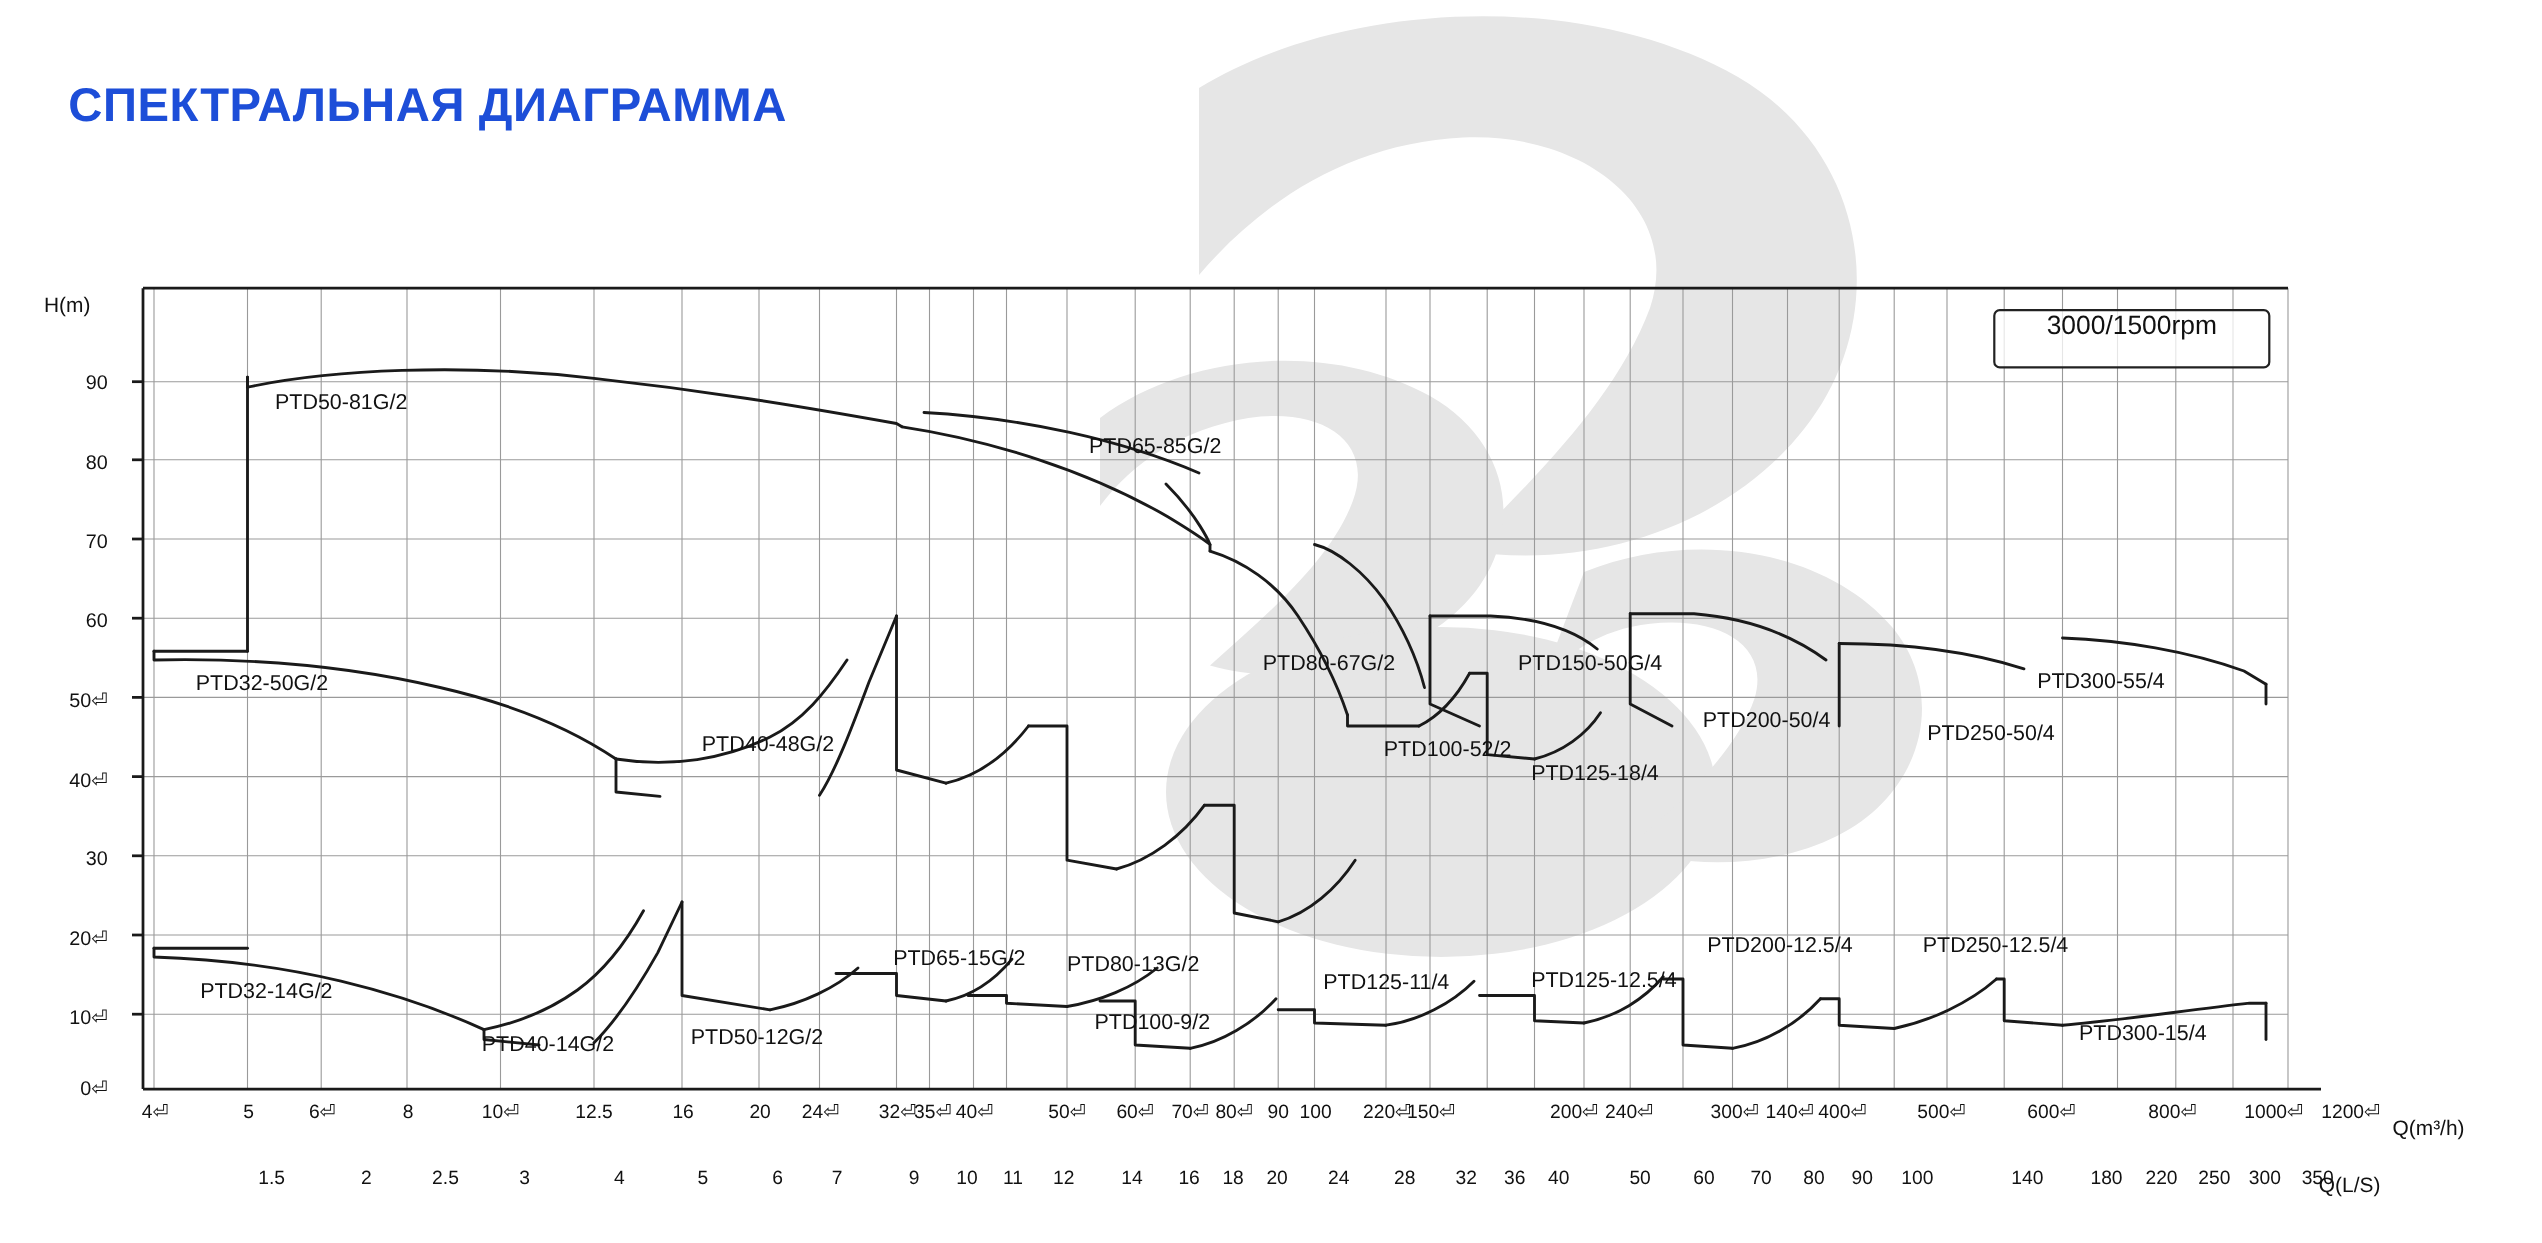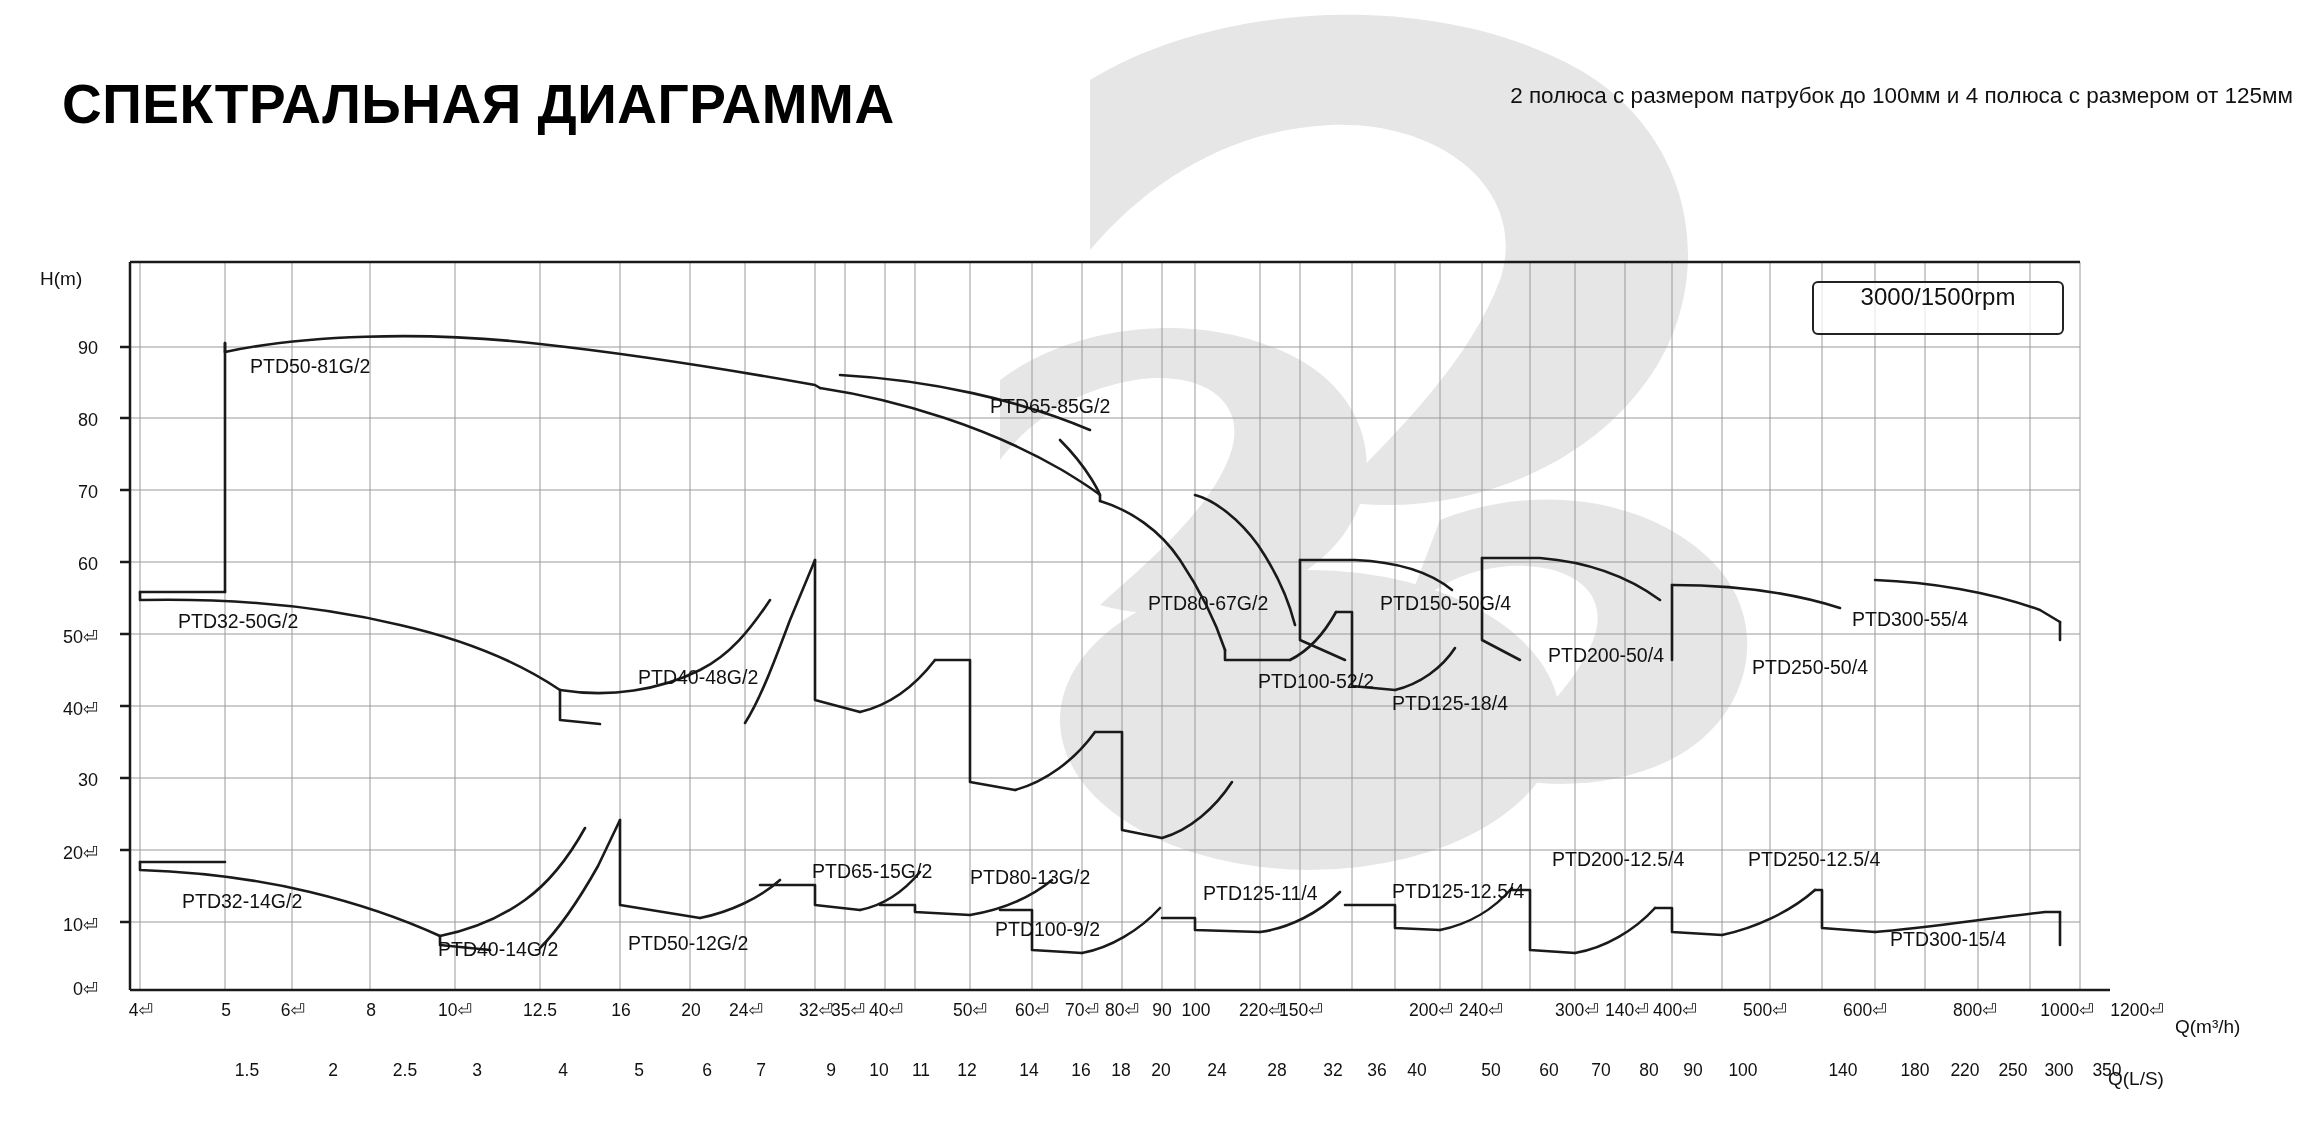--- a/index.html
+++ b/index.html
@@ -15,23 +15,23 @@
     position:absolute;
     left:880px;top:-40px;
     width:900px;height:1010px;
     pointer-events:none;
     z-index:0;
   }
   
   #title{
     position:absolute;
     left:62px;top:72px;
-    font-size:55px;
+    font-size:43px;
     font-weight:bold;
-    color:#000000;
+    color:#1d4ed8;
     letter-spacing:0.5px;
     z-index:3;
   }
   #subtitle-block{
     position:absolute;
     right:18px;top:80px;
     text-align:right;
     font-size:22.5px;
     color:#111;
     line-height:32px;
@@ -105,21 +105,20 @@
   <g fill="#e6e6e6">
     <path d="M210 120 C340 40 560 30 700 110 C820 180 840 330 760 430 C690 520 560 560 450 540 C520 470 590 400 620 320 C650 230 560 160 450 165 C350 170 270 220 210 290 Z"></path>
     <path d="M120 420 C200 360 330 350 420 400 C500 445 510 540 440 600 C380 650 290 665 220 645 C270 600 330 550 350 495 C370 440 320 410 255 420 C195 430 150 460 120 500 Z"></path>
     <ellipse cx="430" cy="760" rx="250" ry="150"></ellipse>
     <path d="M560 560 C660 520 780 540 840 610 C890 670 870 760 790 800 C730 830 650 830 600 810 C650 770 700 720 715 675 C730 625 680 600 620 607 C575 612 540 635 520 665 Z"></path>
   </g>
 </svg>
 
 <div id="title">СПЕКТРАЛЬНАЯ ДИАГРАММА</div>
 <div id="subtitle-block">
-  <div>2 полюса с размером патрубок до 100мм и 4 полюса с размером от 125мм</div>
 </div>
 
 <svg id="plot" viewBox="0 0 2311 1130" xmlns="http://www.w3.org/2000/svg">
 
   <g stroke="#9a9a9a" stroke-width="1" fill="none">
     <line x1="140" y1="262" x2="140" y2="990"></line>
     <line x1="225" y1="262" x2="225" y2="990"></line>
     <line x1="292" y1="262" x2="292" y2="990"></line>
     <line x1="370" y1="262" x2="370" y2="990"></line>
     <line x1="455" y1="262" x2="455" y2="990"></line>

